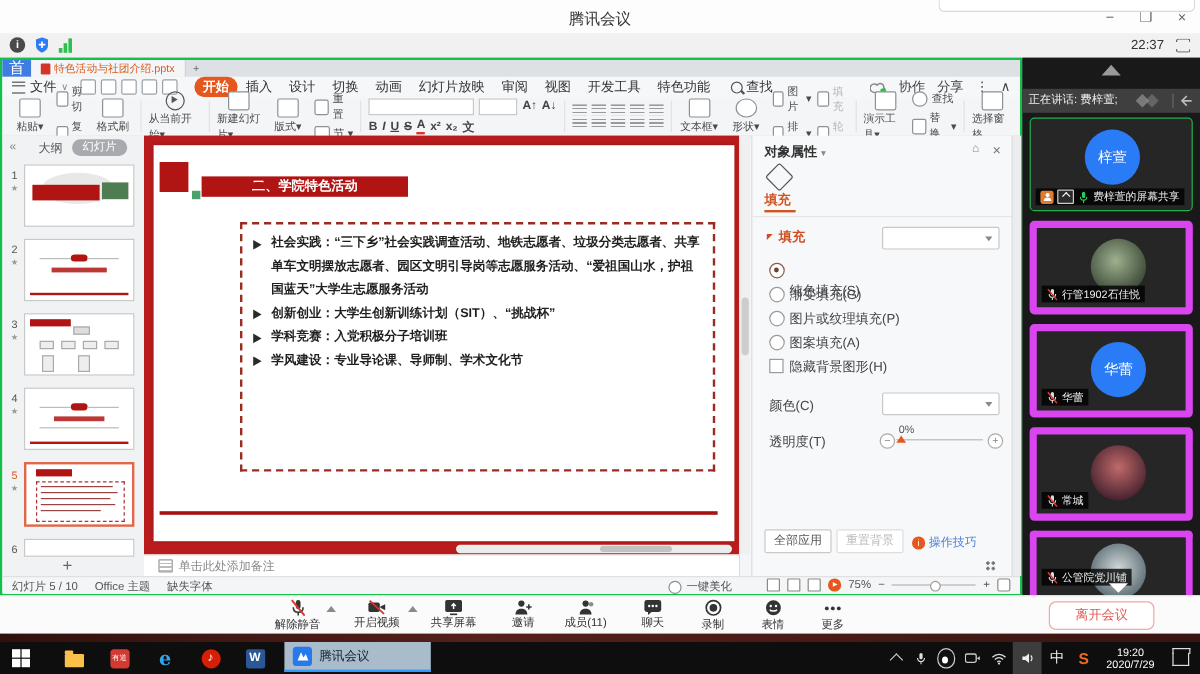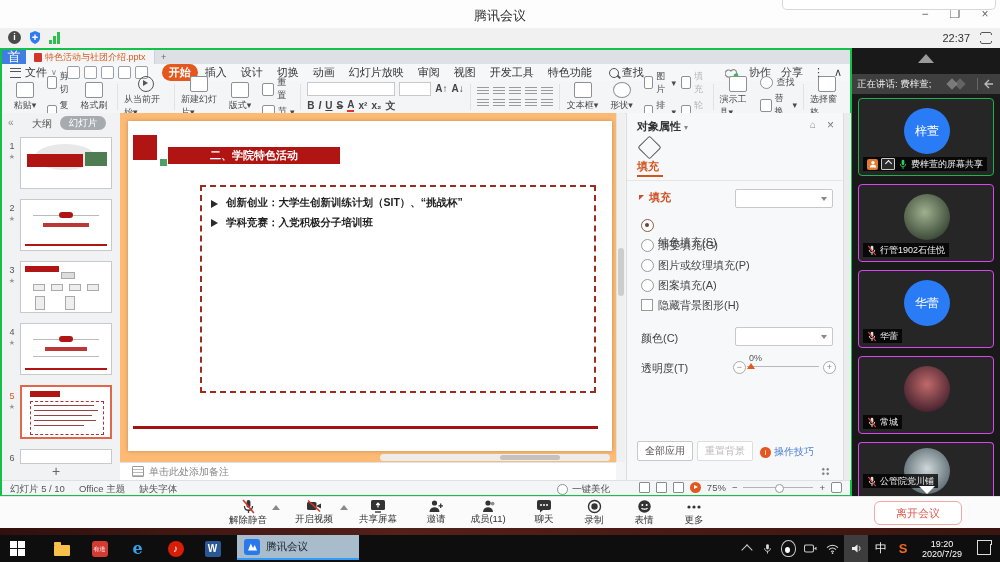--- a/index.html
+++ b/index.html
@@ -78,21 +78,21 @@
   
   .m-banner{position:absolute;background:#b01513;}
   .m-img{position:absolute;background:#4e7d52;}
   .m-line{position:absolute;background:#b01513;}
   .m-gline{position:absolute;background:#bbb;}
   .m-box{position:absolute;border:1px dashed #a33;}
   .m-cap{position:absolute;background:#b01513;border-radius:4px;}
   .m-map{position:absolute;background:#e8e8e8;border-radius:50%;}
 
   
-  #slidecol{left:118px;top:0;width:496px;height:367px;background:#fdba74;}
+  #slidecol{left:118px;top:0;width:496px;height:367px;background:#b91c1c;}
   #slide{position:absolute;left:8px;top:8px;width:484px;height:330px;background:#fff;box-shadow:0 0 4px rgba(0,0,0,.25);}
   .deco-sq{position:absolute;left:5px;top:14px;width:24px;height:25px;background:#b01513;}
   .banner{position:absolute;left:40px;top:26px;width:172px;height:17px;background:#b01513;color:#fff;font-size:11px;font-weight:bold;text-align:center;line-height:17px;}
   .deco-grn{position:absolute;left:32px;top:38px;width:7px;height:7px;background:#4ca06a;}
   .dashedbox{position:absolute;left:72px;top:64px;width:396px;height:208px;border:2px dashed #9b2d20;box-sizing:border-box;padding:6px 8px;}
   .bullet{position:relative;padding-left:16px;font-size:10.5px;font-weight:bold;color:#1f1f1f;line-height:19.5px;}
   .bullet .arr{position:absolute;left:1px;top:6.5px;width:0;height:0;border-left:7px solid #2a2a2a;border-top:4px solid transparent;border-bottom:4px solid transparent;}
   .redline{position:absolute;left:5px;top:305px;width:465px;height:3px;background:#a51212;}
   
   .hscroll{position:absolute;left:260px;top:341px;width:230px;height:7px;background:#ececec;border-radius:4px;}
@@ -142,21 +142,21 @@
   .playo::after{content:"";position:absolute;left:4px;top:3px;border-left:4px solid #fff;border-top:2.5px solid transparent;border-bottom:2.5px solid transparent;}
   .ztrack{width:70px;height:1px;background:#b5b5b5;position:relative;}
   .ztrack::after{content:"";position:absolute;left:32px;top:-3px;width:7px;height:7px;border-radius:50%;background:#fff;border:1px solid #999;}
 
   
   #panel{left:852px;top:48px;width:148px;height:448px;background:#191919;}
   .up-tri{position:absolute;left:66px;top:6px;width:0;height:0;border-bottom:9px solid #9a9a9a;border-left:8px solid transparent;border-right:8px solid transparent;}
   #speakbar{position:absolute;left:0;top:26px;width:148px;height:20px;background:#3f3f3f;color:#eee;font-size:9.5px;line-height:20px;padding-left:5px;box-sizing:border-box;}
   .diam{position:absolute;width:8px;height:8px;background:#8a8a8a;transform:rotate(45deg);opacity:.8;}
   .sdiv{position:absolute;right:22px;top:4px;width:1px;height:12px;background:#666;}
-  .tile{position:absolute;left:6px;width:136px;height:78px;background:#262626;border:1px solid #d946ef;border-radius:4px;box-sizing:border-box;}
+  .tile{position:absolute;left:6px;width:136px;height:78px;background:#262626;border:6px solid #d946ef;border-radius:4px;box-sizing:border-box;}
   .tile.speaking{border:1.5px solid #23b14d;}
   .avatar{position:absolute;left:45px;top:9px;width:46px;height:46px;border-radius:50%;}
   .avatar.init{background:#2a7bf6;color:#fff;font-size:12px;display:flex;align-items:center;justify-content:center;}
   .photo-a{background:radial-gradient(circle at 45% 40%,#9fb08e,#3c4a38 75%);}
   .photo-b{background:radial-gradient(circle at 50% 40%,#c06a6a,#4a2430 75%);}
   .photo-c{background:radial-gradient(circle at 50% 45%,#cfd8da,#5e6e74 75%);}
   .chip{position:absolute;left:4px;bottom:4px;height:14px;background:rgba(0,0,0,.78);display:flex;align-items:center;gap:3px;padding:0 4px;font-size:9px;color:#eee;white-space:nowrap;}
   .chip .hosti{width:11px;height:11px;background:#e07a2e;border-radius:2px;display:flex;align-items:center;justify-content:center;}
   .chip .scri{width:12px;height:10px;background:#2b2b2b;border:1px solid #ccc;border-radius:1px;position:relative;}
   .chip .scri::after{content:"";position:absolute;left:4px;top:2px;width:4px;height:4px;border-top:1.5px solid #fff;border-right:1.5px solid #fff;transform:rotate(-45deg);}
@@ -491,22 +491,24 @@
         <div class="thumb" style="top:336px;height:15px"></div>
         <span class="addslide" style="top:350px">+</span>
       </div>
 
       <div id="slidecol" class="abs">
         <div id="slide">
           <span class="deco-sq"></span>
           <div class="banner">二、学院特色活动</div>
           <span class="deco-grn"></span>
           <div class="dashedbox">
+            <div class="bullet"><span class="arr"></span><span>社会实践：“三下乡”社会实践调查活动、地铁志愿者、垃圾分类志愿者、共享单车文明摆放志愿者、园区文明引导岗等志愿服务活动、“爱祖国山水，护祖国蓝天”大学生志愿服务活动</span></div>
             <div class="bullet"><span class="arr"></span><span>创新创业：大学生创新训练计划（SIT）、“挑战杯”</span></div>
             <div class="bullet"><span class="arr"></span><span>学科竞赛：入党积极分子培训班</span></div>
+            <div class="bullet"><span class="arr"></span><span>学风建设：专业导论课、导师制、学术文化节</span></div>
           </div>
           <span class="redline"></span>
         </div>
         <div class="hscroll">
             <span class="th"></span>
           </div>
         <div id="notesbar">
           <span class="note-ic"></span>
           <span>单击此处添加备注</span>
         </div>

